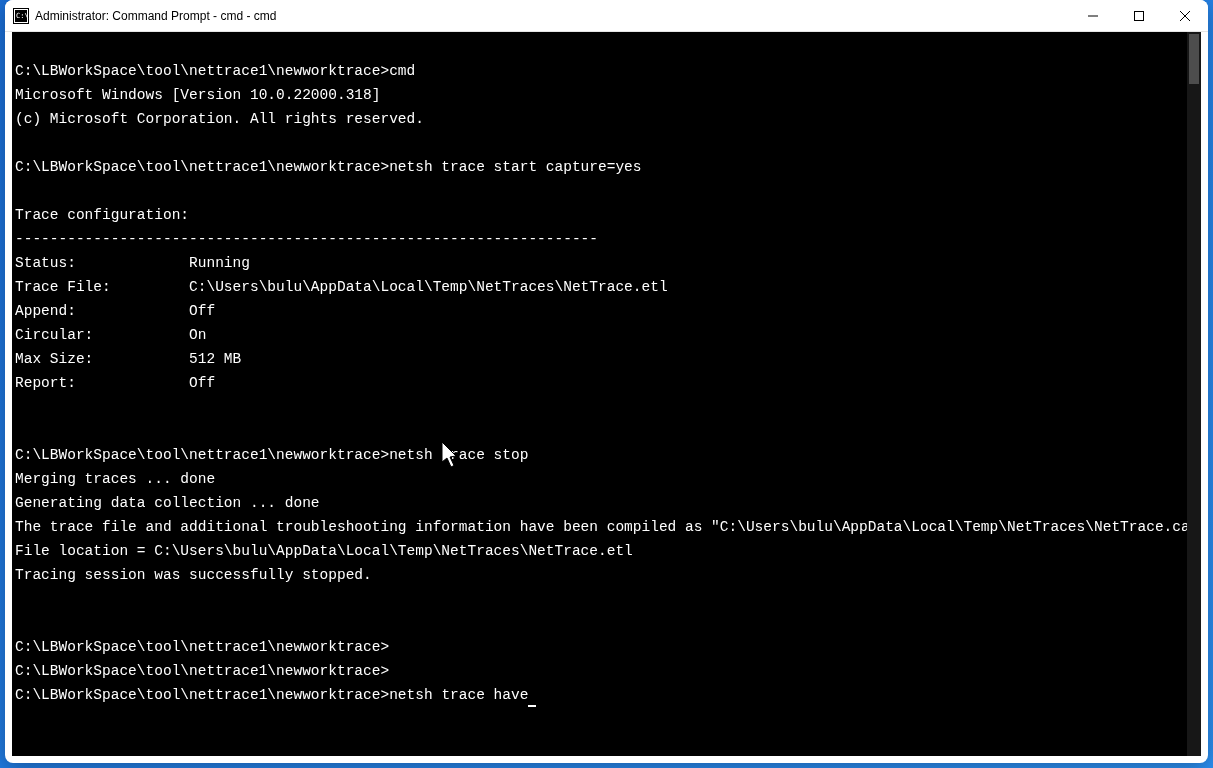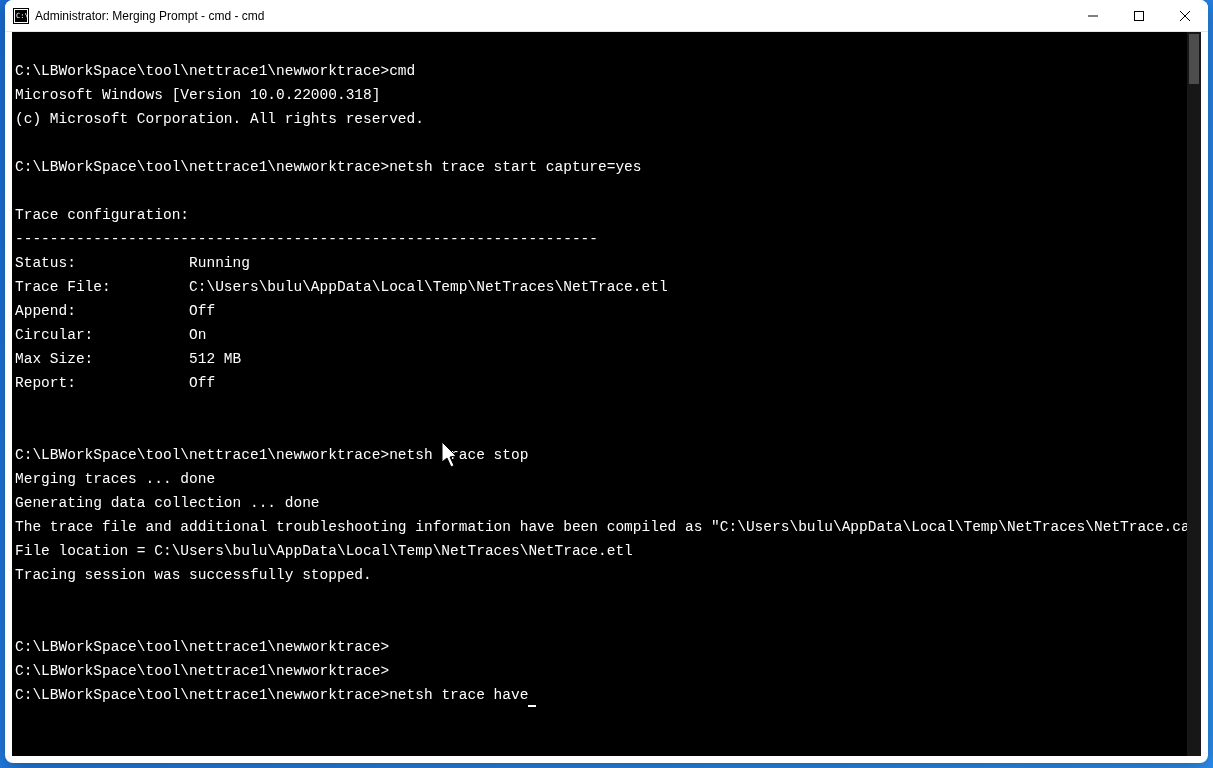--- a/index.html
+++ b/index.html
@@ -133,21 +133,21 @@
 <div class="window">
   <div class="titlebar">
     <div class="titlebar-icon">
       <svg viewBox="0 0 16 16">
         <rect x="0" y="0" width="16" height="16" fill="#000000"></rect>
         <rect x="1" y="1" width="14" height="14" fill="#ffffff"></rect>
         <rect x="2" y="2" width="12" height="12" fill="#000000"></rect>
         <text x="3" y="10" font-size="7" fill="#ffffff" font-family="monospace">C:\</text>
       </svg>
     </div>
-    <div class="titlebar-title">Administrator: Merging Prompt - cmd - cmd</div>
+    <div class="titlebar-title">Administrator: Command Prompt - cmd - cmd</div>
     <div class="titlebar-controls">
       <button class="titlebar-btn">
         <svg viewBox="0 0 10 10">
           <line x1="0" y1="5" x2="10" y2="5" stroke-width="1"></line>
         </svg>
       </button>
       <button class="titlebar-btn">
         <svg viewBox="0 0 10 10">
           <rect x="0.5" y="0.5" width="9" height="9" stroke-width="1"></rect>
         </svg>

